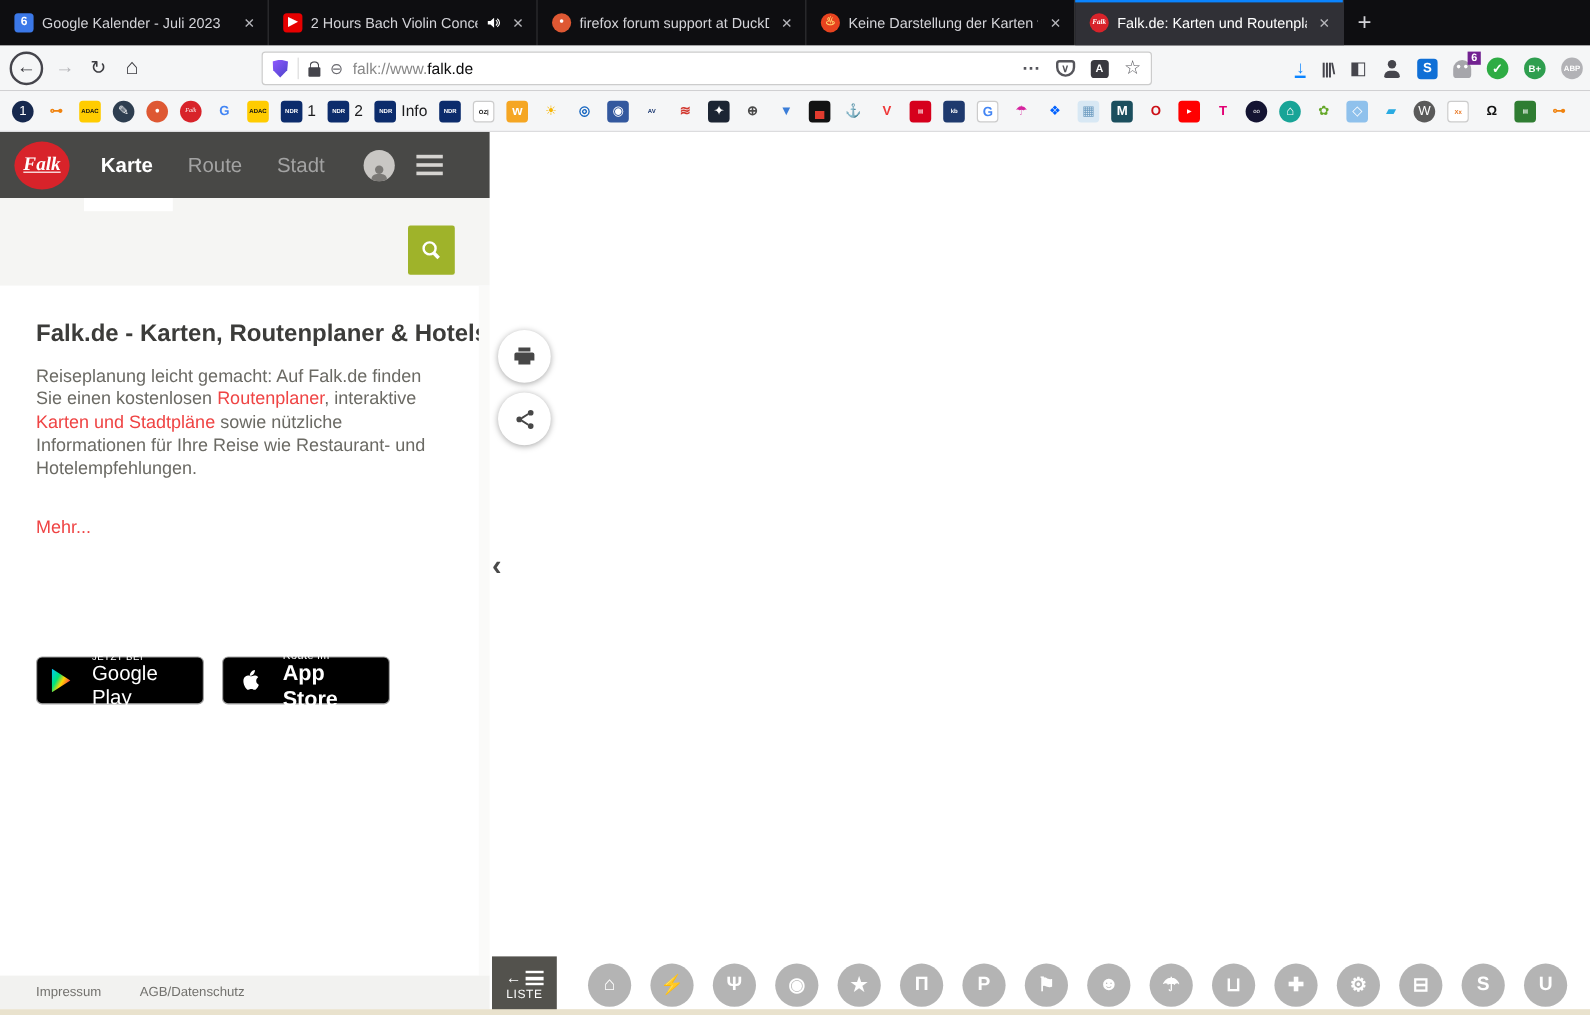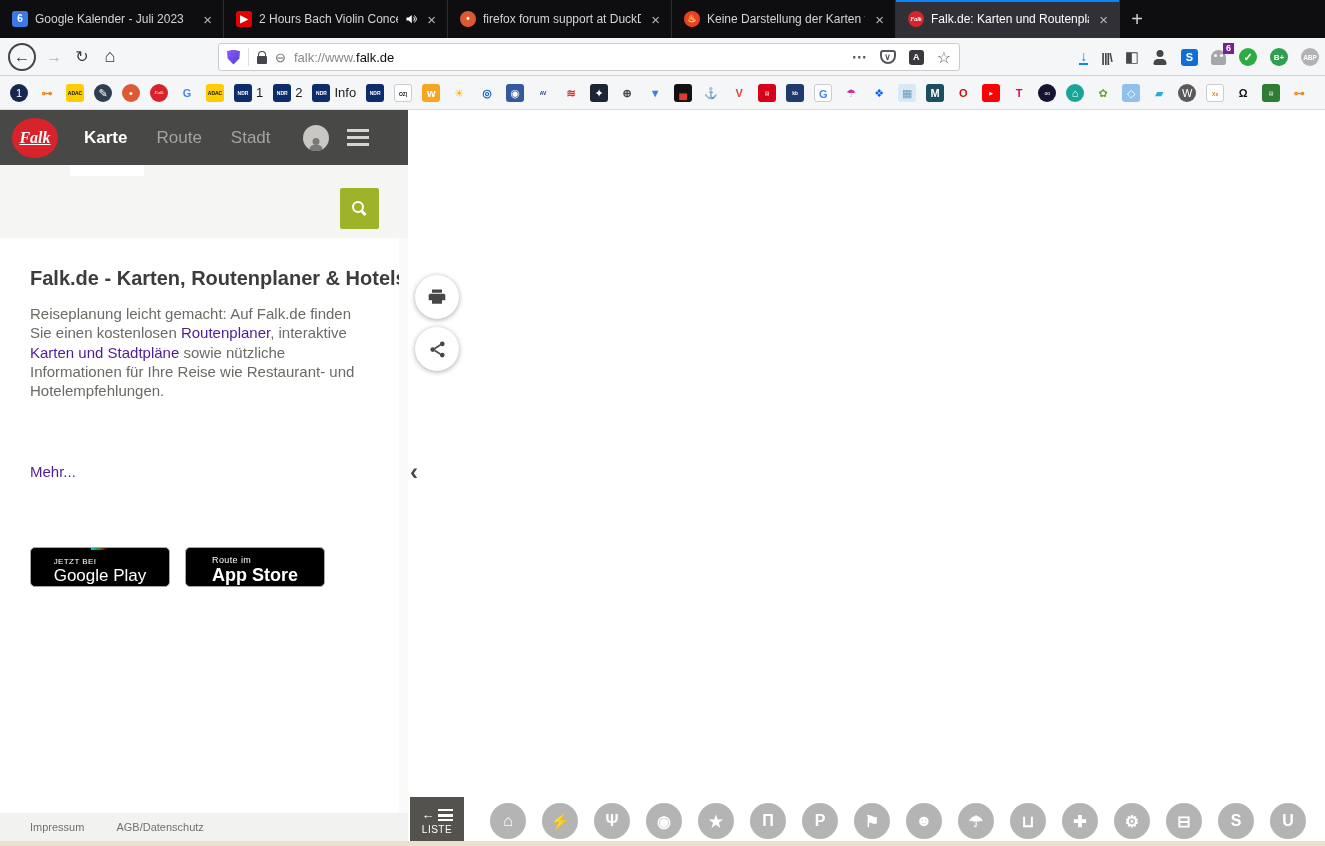--- a/index.html
+++ b/index.html
@@ -85,26 +85,26 @@
   .searchinput{position:absolute;left:30px;top:23px;width:310px;height:41px;border:1px solid #c9c9c7;border-radius:2px;background:#fff;font-size:15px;color:#555;padding:0 12px;outline:none;}
   .searchinput::placeholder{color:#b2b0ad;}
   .searchbtn{position:absolute;left:340px;top:23px;width:39px;height:41px;background:#9fb32a;border:none;border-radius:2px;display:flex;align-items:center;justify-content:center;}
   .mag{position:relative;width:15px;height:15px;}
   .mag::before{content:"";position:absolute;width:8px;height:8px;border:2px solid #fff;border-radius:50%;left:0;top:0;}
   .mag::after{content:"";position:absolute;width:2.5px;height:6px;background:#fff;transform:rotate(-45deg);left:10px;top:9px;}
   .scrolltrack{position:absolute;right:0;top:128px;bottom:33px;width:9px;background:#fafaf9;}
 
   .fh1{position:absolute;left:30px;top:157px;font-size:20px;font-weight:bold;color:#3c3c3a;}
   .fpara{position:absolute;left:30px;top:194px;width:338px;font-size:15px;line-height:19.3px;color:#6b6a64;}
-  .glink{color:#4c1d95;cursor:pointer;}
+  .glink{color:#ef4444;cursor:pointer;}
   .flinks{position:absolute;left:30px;top:286px;font-size:15px;}
   .flinks .sep{color:#9b9a96;margin:0 6px;}
-  .fmehr{position:absolute;left:30px;top:321px;font-size:15px;margin-top:32px;}
+  .fmehr{position:absolute;left:30px;top:321px;font-size:15px;}
   .fapph{position:absolute;left:30px;top:396px;font-size:19px;font-weight:bold;color:#3c3c3a;}
-  .badge{position:absolute;top:437px;height:40px;background:#000;border:1px solid #a6a6a6;border-radius:5px;display:flex;align-items:center;gap:7px;padding:0 12px;color:#fff;flex-direction:column;}
+  .badge{position:absolute;top:437px;height:40px;background:#000;border:1px solid #a6a6a6;border-radius:5px;display:flex;align-items:center;gap:18px;padding:0 12px;color:#fff;}
   .badge .txt .l1{font-size:8px;letter-spacing:.4px;}
   .badge.gp .txt .l2{font-size:17px;}
   .badge.as .txt .l1{font-size:9px;}
   .badge.as .txt .l2{font-size:18px;font-weight:bold;}
   .badge.gp{left:30px;width:140px;}
   .badge.as{left:185px;width:140px;}
   .playtri{width:18px;height:20px;background:linear-gradient(120deg,#00c4ff 0%,#00e27a 35%,#ffd500 55%,#ff3a44 80%);clip-path:polygon(0 0,100% 50%,0 100%);}
   .sfooter{position:absolute;left:0;bottom:5px;width:408px;height:28px;background:#f2f2f0;display:flex;align-items:center;gap:32px;padding-left:30px;}
   .sfooter span{font-size:11px;color:#72716d;}
 

